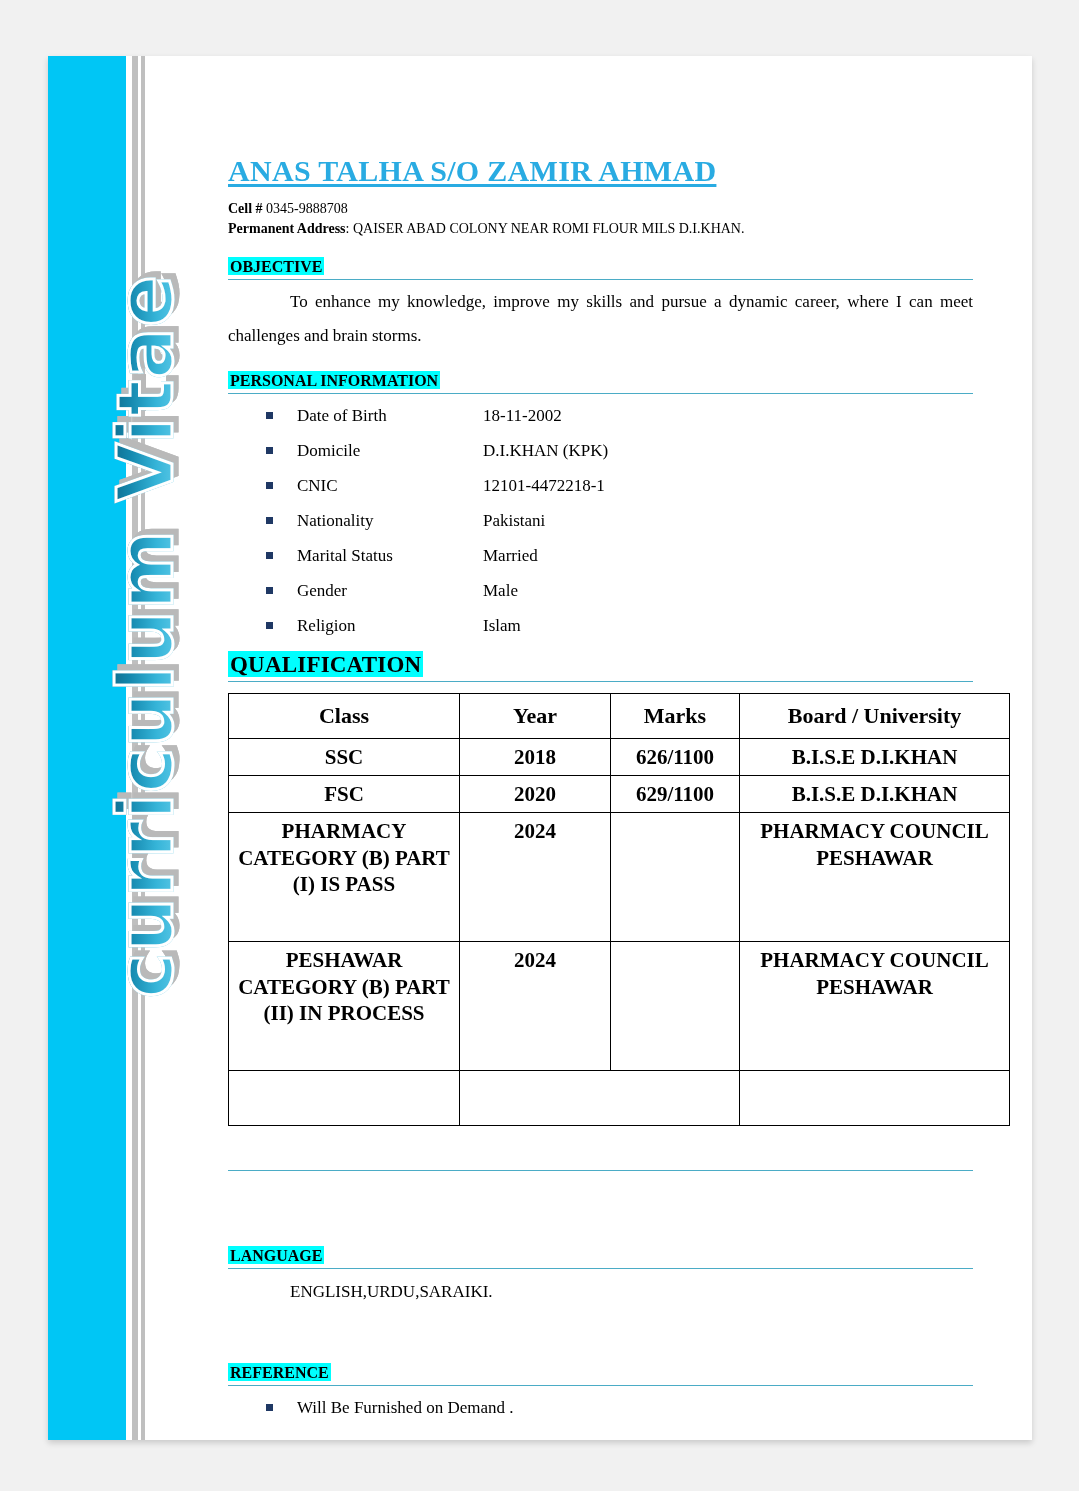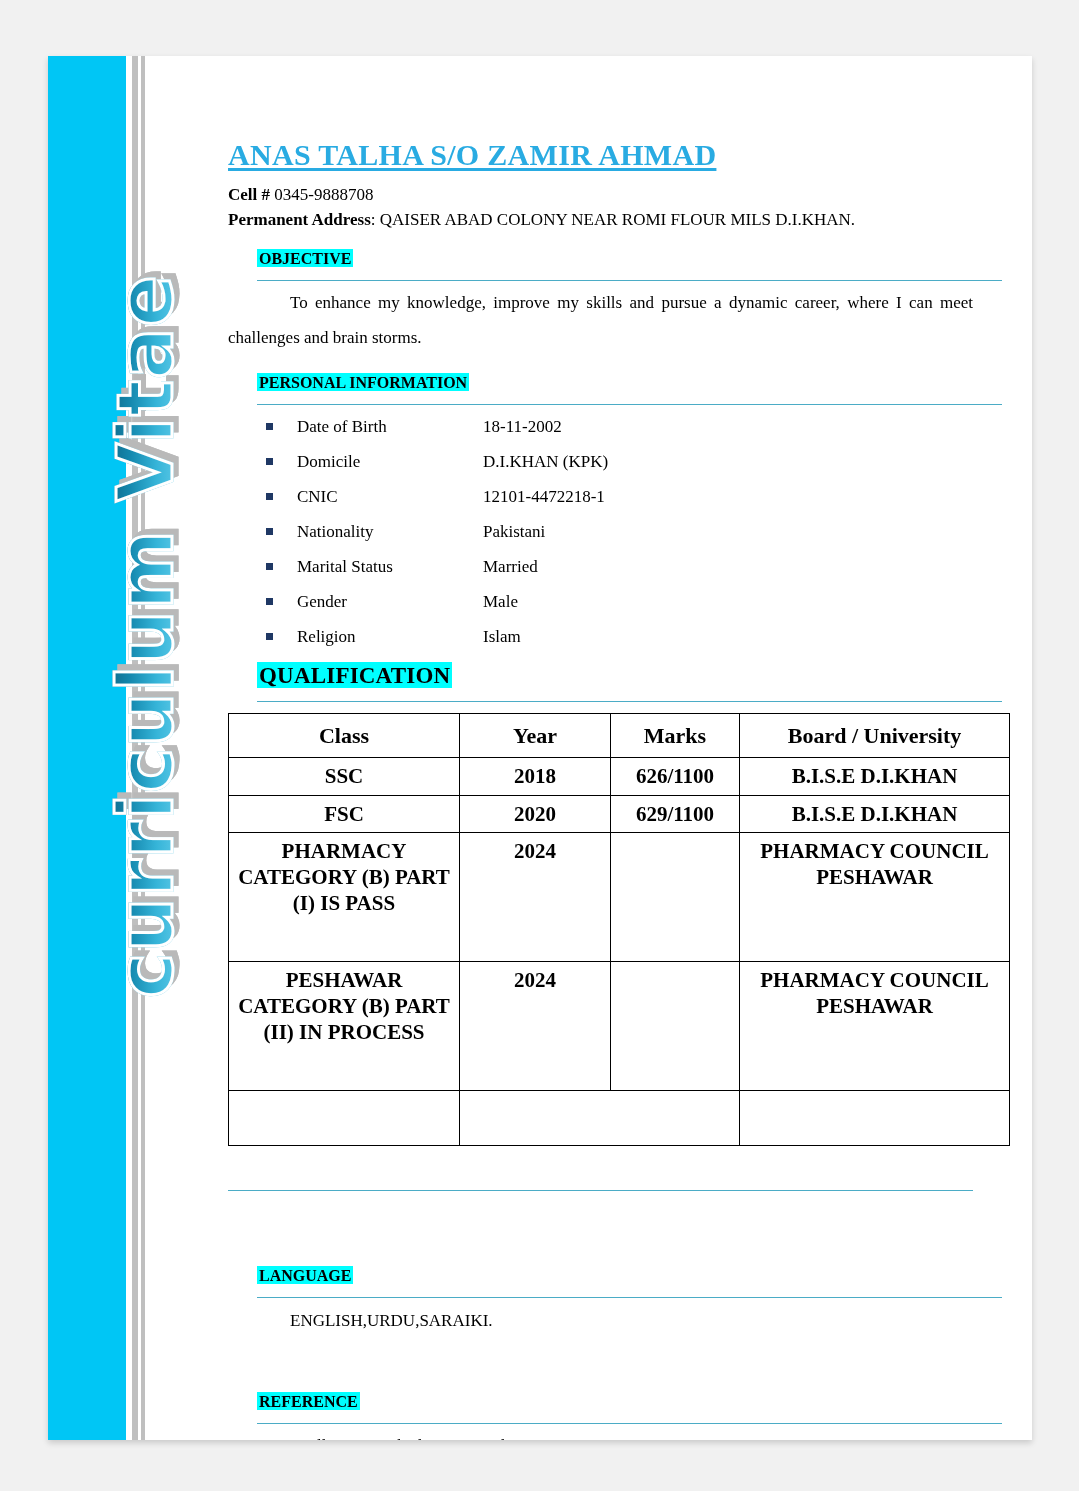--- a/index.html
+++ b/index.html
@@ -67,57 +67,56 @@
     color: transparent;
     -webkit-text-stroke: 3px #ffffff;
     paint-order: stroke fill;
     filter: drop-shadow(6px 5px 0px #b9b9b9);
   }
 
   
   #content {
     position: absolute;
     left: 180px;
-    top: 0;
+    top: 16px;
     width: 752px;
     height: 100%;
   }
 
   .name-heading {
     margin: 0;
     padding-top: 82px;
     font-size: 30px;
     font-weight: bold;
     color: #29abe2;
     text-decoration: underline;
     text-underline-offset: 3px;
     letter-spacing: 0.3px;
   }
 
   .contact-line {
-    font-size: 17px;
+    font-size: 14px;
     color: #000;
     line-height: 1.45;
     margin: 0;
   }
   .contact-line:first-of-type { margin-top: 11px; }
   .contact-line b { font-weight: bold; }
 
   
   .section {
     margin-top: 18px;
     position: relative;
   }
   .section-head {
     position: relative;
     display: block;
-    padding-bottom: 12px;
+    padding-bottom: 3px;
     border-bottom: 1.5px solid #4bacc6;
     width: 745px;
-    margin-left: 29px;
   }
   .section-head .hl {
     background: #00ffff;
     font-weight: bold;
     font-size: 16px;
     color: #000;
     padding: 1px 2px 0 2px;
   }
   .section-head.big .hl {
     font-size: 23px;

